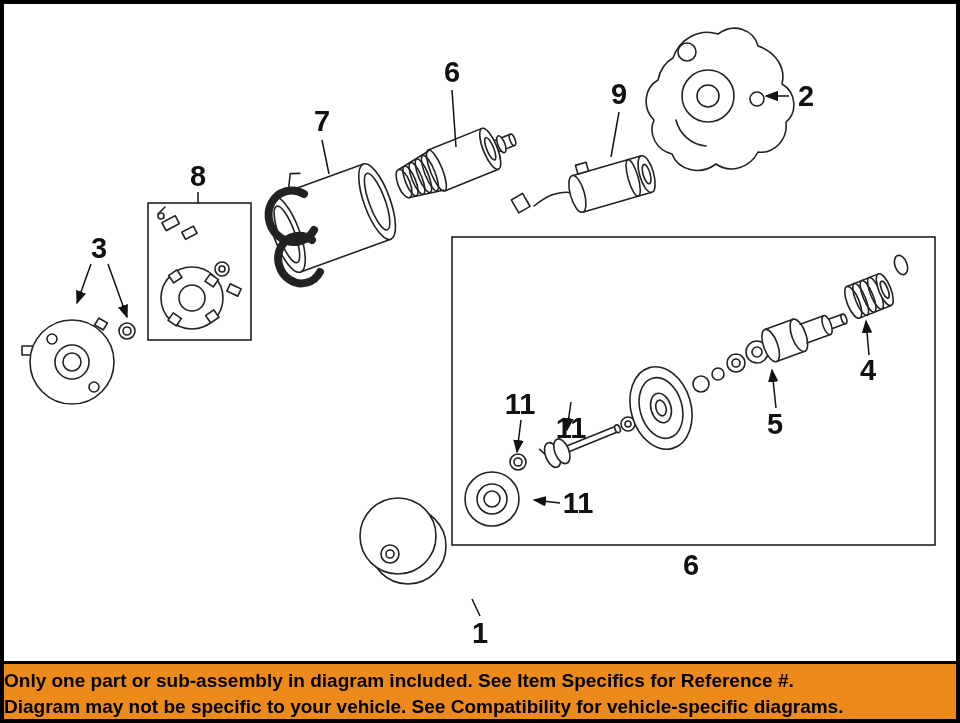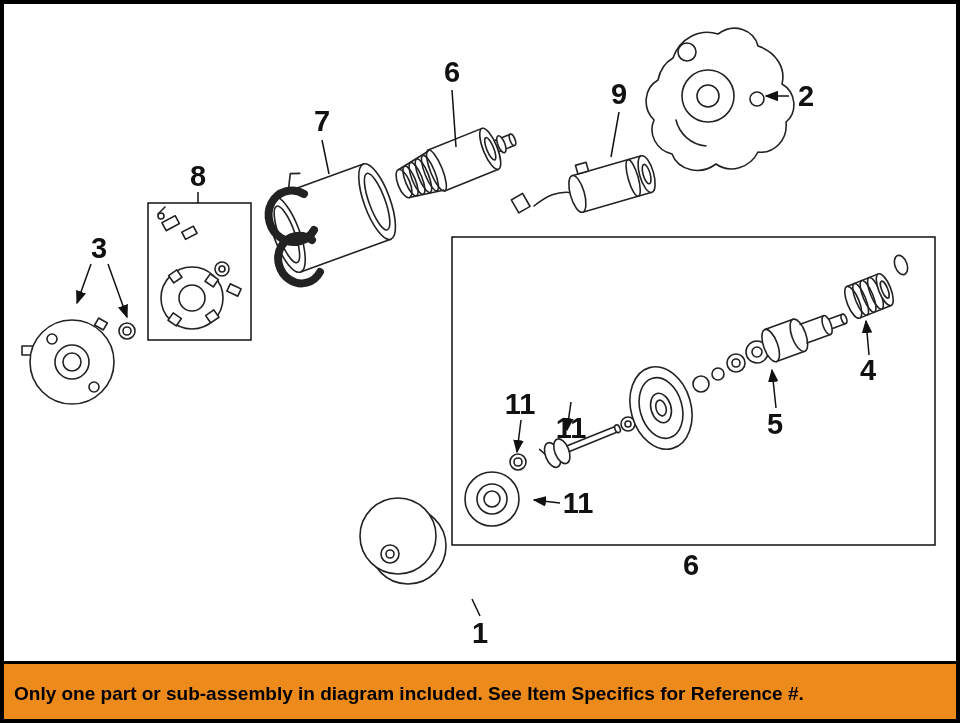--- a/index.html
+++ b/index.html
@@ -13,21 +13,21 @@
   .leader line{stroke:#111;stroke-width:1.5;}
   .callout{
     position:absolute;transform:translate(-50%,-50%);
     font-weight:700;font-size:29px;color:#111;line-height:1;
     font-family:"Liberation Sans",sans-serif;user-select:none;
   }
   .banner{
     position:absolute;left:0;right:0;bottom:0;height:62px;
     background:#ED8A1C;border-top:3px solid #000;
     display:flex;flex-direction:column;justify-content:center;gap:2px;
-    padding:0 14px;box-sizing:border-box;
+    padding:0 4px;box-sizing:border-box;
   }
   .banner .bline{font-weight:700;font-size:19px;color:#000;line-height:24px;}
   .frame{position:absolute;inset:0;border:4px solid #000;pointer-events:none;}
 </style>
 </head>
 <body>
 
 <div class="page">
 
   <svg class="art" width="960" height="661" viewBox="0 0 960 661">
@@ -246,16 +246,17 @@
   <div class="callout" style="left:322px;top:121px;">7</div>
   <div class="callout" style="left:198px;top:176px;">8</div>
   <div class="callout" style="left:619px;top:94px;">9</div>
   <div class="callout" style="left:520px;top:404px;">11</div>
   <div class="callout" style="left:571px;top:385px;margin-top:43px;">11</div>
   <div class="callout" style="left:578px;top:503px;">11</div>
   <div class="callout" style="left:691px;top:565px;">6</div>
 
   <div class="banner">
     <div class="bline">Only one part or sub-assembly in diagram included. See Item Specifics for Reference #.</div>
+    <div class="bline">Diagram may not be specific to your vehicle. See Compatibility for vehicle-specific diagrams.</div>
   </div>
 
   <div class="frame"></div>
 </div>
 
 </body></html>

